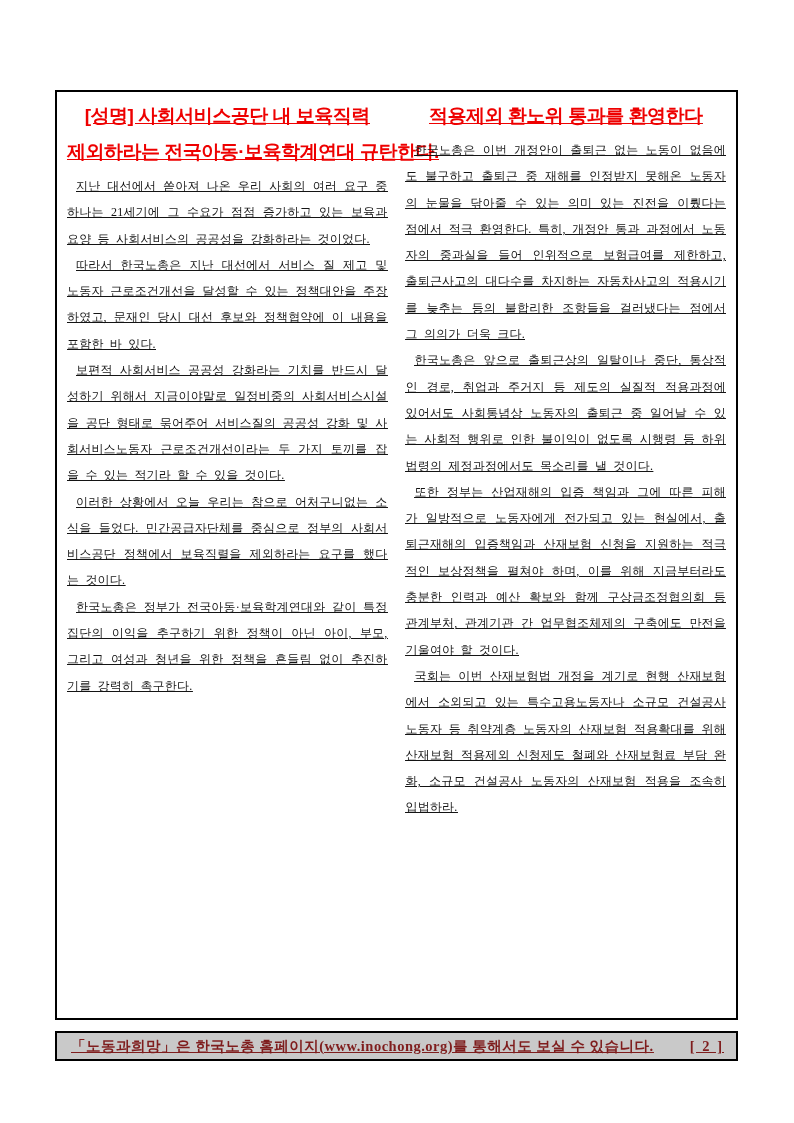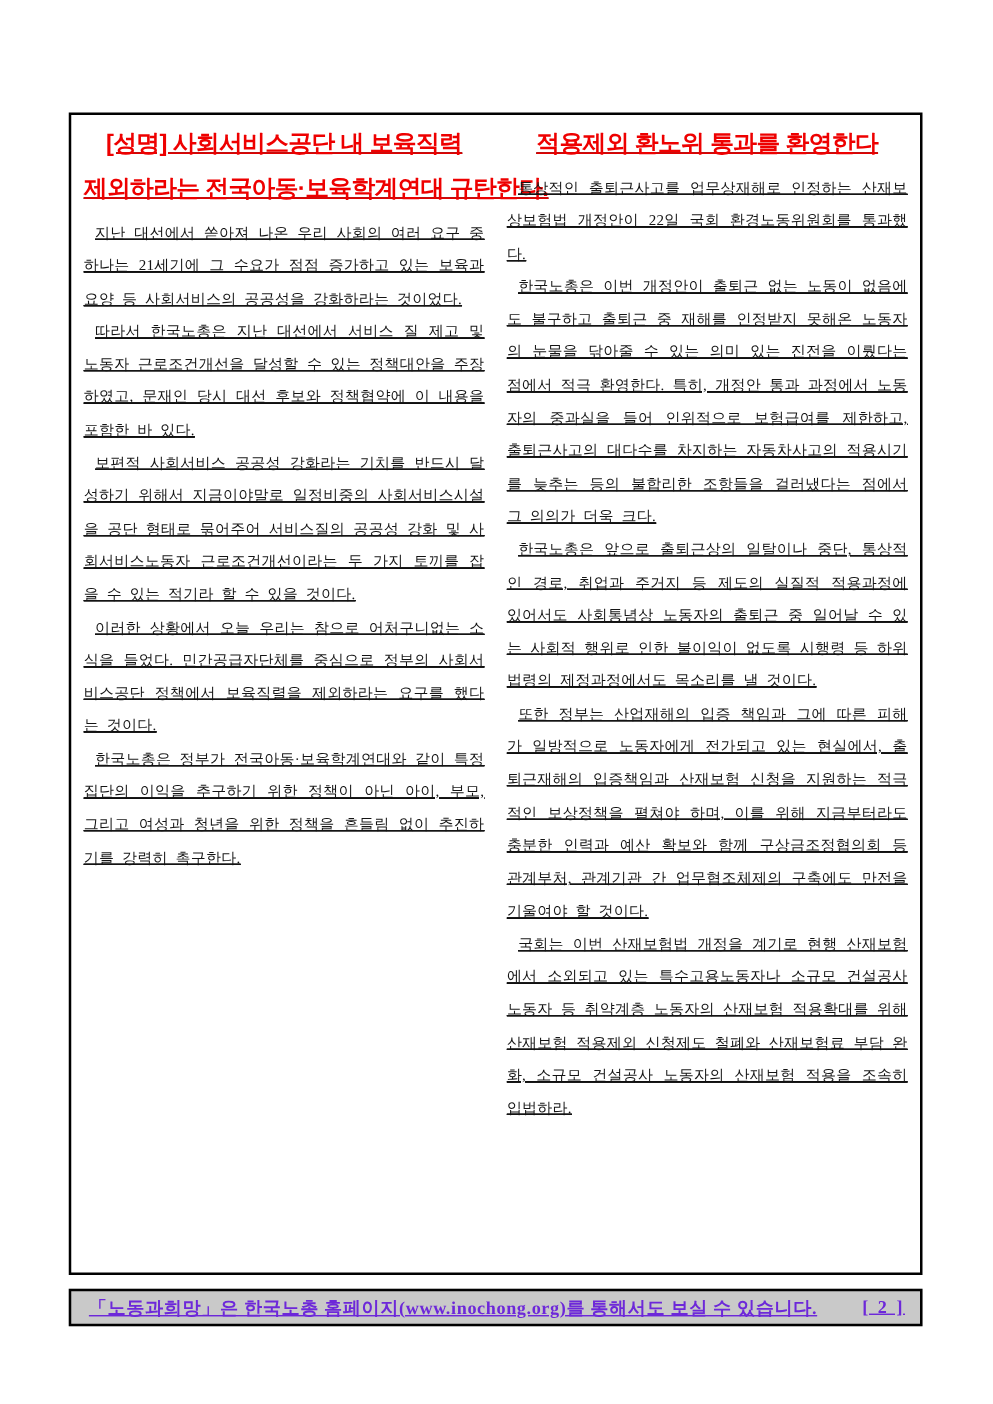--- a/index.html
+++ b/index.html
@@ -55,21 +55,21 @@
     width: 683px;
     height: 30px;
     background: #c9c9c9;
     border: 2px solid #000000;
     display: flex;
     align-items: center;
     justify-content: space-between;
     padding: 0 12px 0 14px;
     font-weight: bold;
     font-size: 14.5px;
-    color: #6d28d9;
+    color: #7f1d1d;
     letter-spacing: 0.5px;
     white-space: nowrap;
   }
   .footer-notice { overflow: hidden; }
   .page-number { margin-left: 12px; letter-spacing: 2px; }
 </style>
 </head>
 <body>
 
 <div class="main-box">
@@ -86,21 +86,20 @@
       <p class="para">이러한 상황에서 오늘 우리는 참으로 어처구니없는 소식을 들었다. 민간공급자단체를 중심으로 정부의 사회서비스공단 정책에서 보육직렬을 제외하라는 요구를 했다는 것이다.</p>
       <p class="para">한국노총은 정부가 전국아동·보육학계연대와 같이 특정집단의 이익을 추구하기 위한 정책이 아닌 아이, 부모, 그리고 여성과 청년을 위한 정책을 흔들림 없이 추진하기를 강력히 촉구한다.</p>
     </div>
   </div>
 
   <div class="column">
     <div class="col-title">
       <div>적용제외 환노위 통과를 환영한다</div>
     </div>
     <div class="col-body">
-      <p class="para">통상적인 출퇴근사고를 업무상재해로 인정하는 산재보상보험법 개정안이 22일 국회 환경노동위원회를 통과했다.</p>
       <p class="para">한국노총은 이번 개정안이 출퇴근 없는 노동이 없음에도 불구하고 출퇴근 중 재해를 인정받지 못해온 노동자의 눈물을 닦아줄 수 있는 의미 있는 진전을 이뤘다는 점에서 적극 환영한다. 특히, 개정안 통과 과정에서 노동자의 중과실을 들어 인위적으로 보험급여를 제한하고, 출퇴근사고의 대다수를 차지하는 자동차사고의 적용시기를 늦추는 등의 불합리한 조항들을 걸러냈다는 점에서 그 의의가 더욱 크다.</p>
       <p class="para">한국노총은 앞으로 출퇴근상의 일탈이나 중단, 통상적인 경로, 취업과 주거지 등 제도의 실질적 적용과정에 있어서도 사회통념상 노동자의 출퇴근 중 일어날 수 있는 사회적 행위로 인한 불이익이 없도록 시행령 등 하위법령의 제정과정에서도 목소리를 낼 것이다.</p>
       <p class="para">또한 정부는 산업재해의 입증 책임과 그에 따른 피해가 일방적으로 노동자에게 전가되고 있는 현실에서, 출퇴근재해의 입증책임과 산재보험 신청을 지원하는 적극적인 보상정책을 펼쳐야 하며, 이를 위해 지금부터라도 충분한 인력과 예산 확보와 함께 구상금조정협의회 등 관계부처, 관계기관 간 업무협조체제의 구축에도 만전을 기울여야 할 것이다.</p>
       <p class="para">국회는 이번 산재보험법 개정을 계기로 현행 산재보험에서 소외되고 있는 특수고용노동자나 소규모 건설공사 노동자 등 취약계층 노동자의 산재보험 적용확대를 위해 산재보험 적용제외 신청제도 철폐와 산재보험료 부담 완화, 소규모 건설공사 노동자의 산재보험 적용을 조속히 입법하라.</p>
     </div>
   </div>
 
 </div>
 
 <div class="footer-bar">

